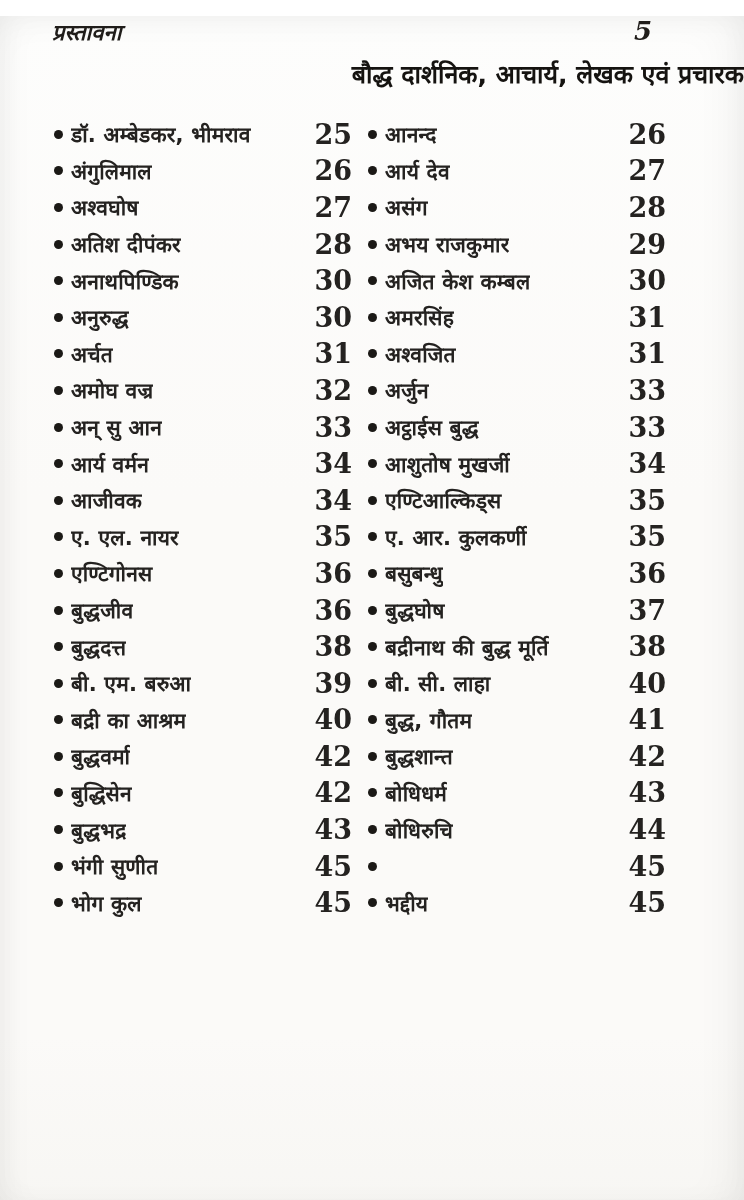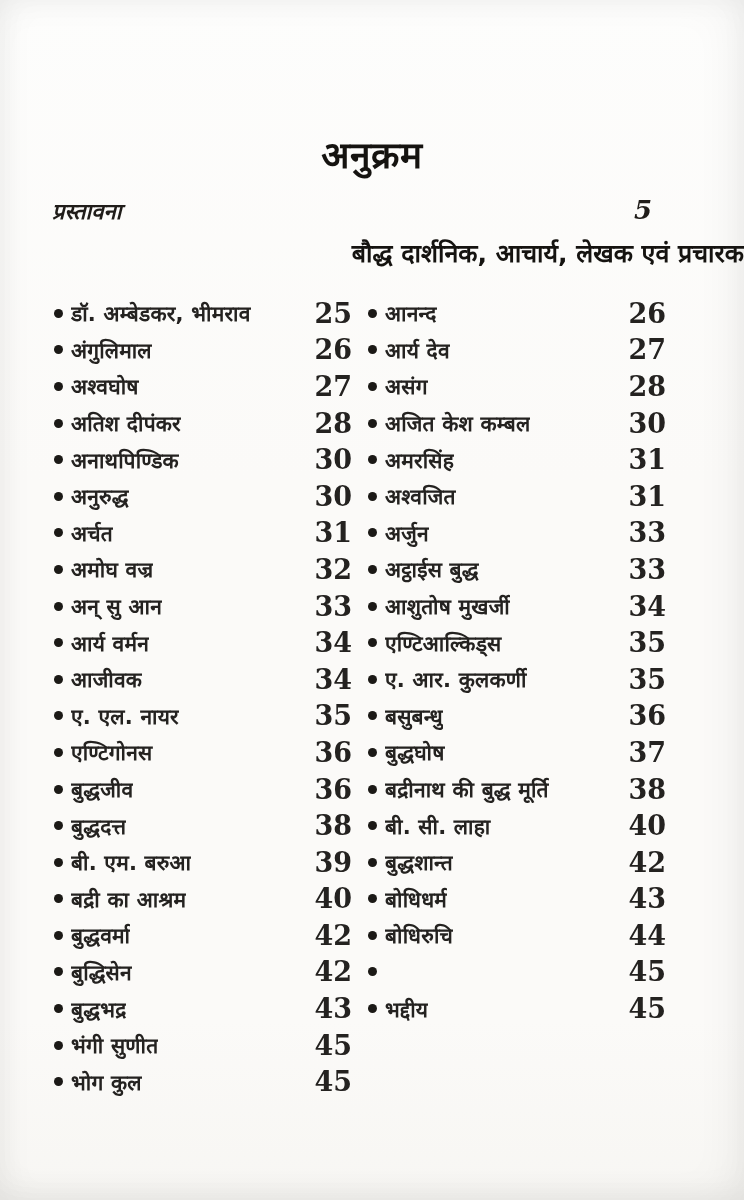--- a/index.html
+++ b/index.html
@@ -96,21 +96,20 @@
     font-weight: 700;
     font-size: 27px;
     color: #242220;
   }
 </style>
 </head>
 <body>
 
 <div class="page">
 
-  <div class="title">अनुक्रम</div>
 
   <div class="preface-row">
     <span class="preface-label">प्रस्तावना</span>
     <span class="preface-page">5</span>
   </div>
 
   <div class="section-heading">बौद्ध दार्शनिक, आचार्य, लेखक एवं प्रचारक</div>
 
   <div class="toc">
 
@@ -287,20 +286,26 @@
           <span class="entry-page">27</span>
         </div>
 
         <div class="entry">
           <span class="bullet"></span>
           <span class="entry-name">असंग</span>
           <span class="entry-spacer"></span>
           <span class="entry-page">28</span>
         </div>
 
+        <div class="entry">
+          <span class="bullet"></span>
+          <span class="entry-name">अभय राजकुमार</span>
+          <span class="entry-spacer"></span>
+          <span class="entry-page">29</span>
+        </div>
 
         <div class="entry">
           <span class="bullet"></span>
           <span class="entry-name">अजित केश कम्बल</span>
           <span class="entry-spacer"></span>
           <span class="entry-page">30</span>
         </div>
 
         <div class="entry">
           <span class="bullet"></span>
@@ -372,20 +377,26 @@
           <span class="entry-page">38</span>
         </div>
 
         <div class="entry">
           <span class="bullet"></span>
           <span class="entry-name">बी. सी. लाहा</span>
           <span class="entry-spacer"></span>
           <span class="entry-page">40</span>
         </div>
 
+        <div class="entry">
+          <span class="bullet"></span>
+          <span class="entry-name">बुद्ध, गौतम</span>
+          <span class="entry-spacer"></span>
+          <span class="entry-page">41</span>
+        </div>
 
         <div class="entry">
           <span class="bullet"></span>
           <span class="entry-name">बुद्धशान्त</span>
           <span class="entry-spacer"></span>
           <span class="entry-page">42</span>
         </div>
 
         <div class="entry">
           <span class="bullet"></span>

